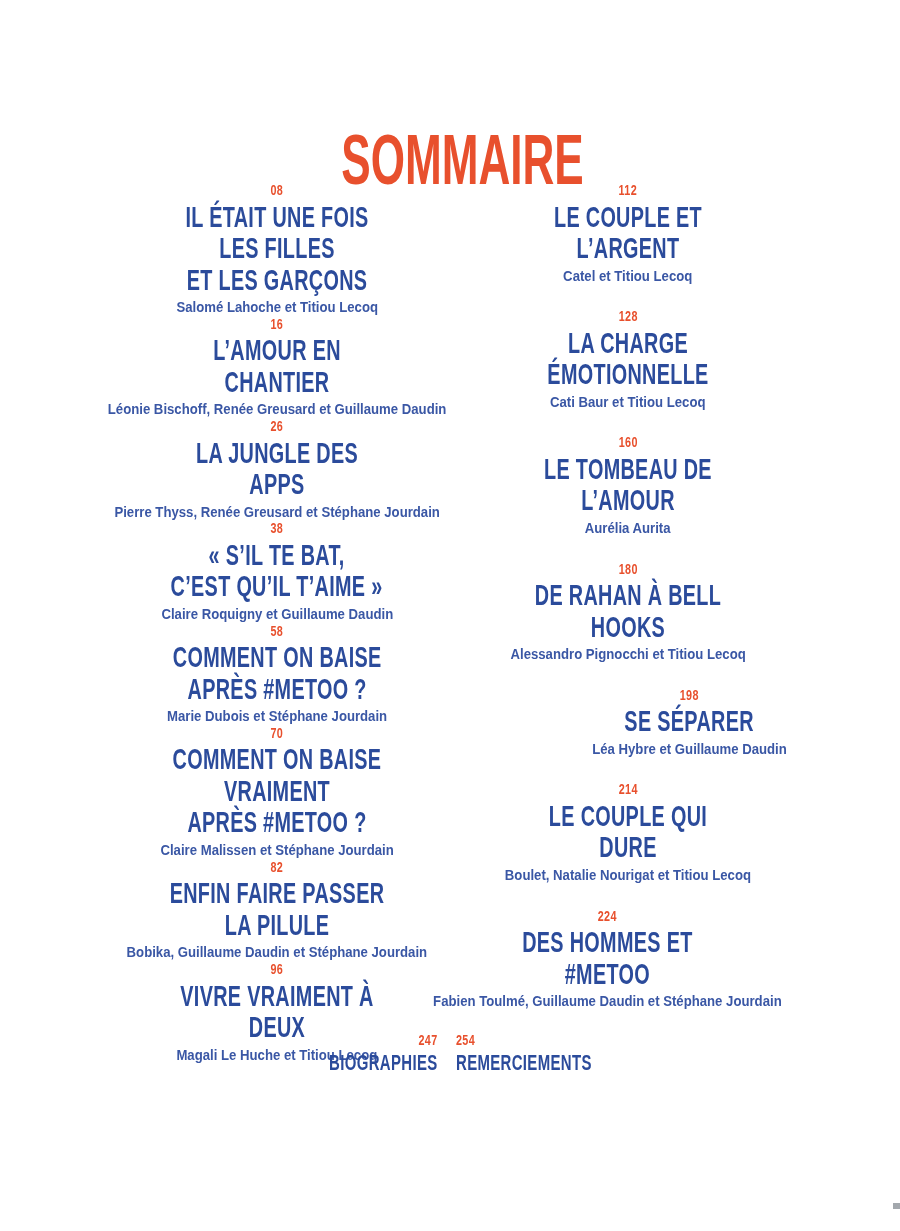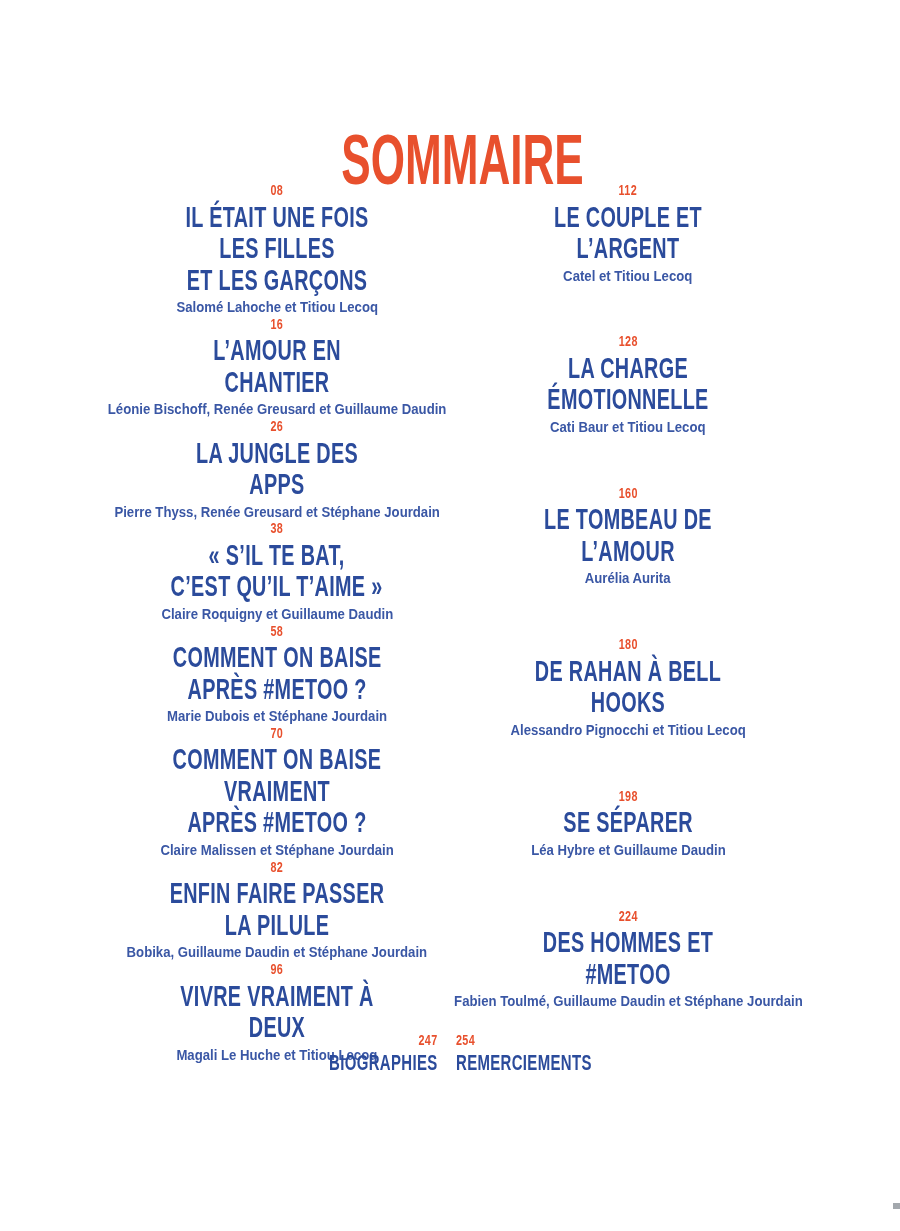--- a/index.html
+++ b/index.html
@@ -45,21 +45,21 @@
     top: 182px; left: 112px;
     display: flex;
   }
   .col {
     width: 330px;
     height: 828px;
     display: flex;
     flex-direction: column;
     justify-content: space-between;
   }
-  .col-right { margin-left: 21px; }
+  .col-right { margin-left: 21px; align-items: flex-end; }
 
   .entry {
     display: flex;
     flex-direction: column;
     align-items: center;
   }
   .num {
     display: inline-block;
     font-size: 15px;
     font-weight: 700;
@@ -223,20 +223,25 @@
     <span class="entry-title">DE RAHAN À BELL HOOKS</span>
     <span class="entry-authors">Alessandro Pignocchi et Titiou Lecoq</span>
   </div>
 
   <div class="entry">
     <span class="num">198</span>
     <span class="entry-title">SE SÉPARER</span>
     <span class="entry-authors">Léa Hybre et Guillaume Daudin</span>
   </div>
 
+  <div class="entry">
+    <span class="num">214</span>
+    <span class="entry-title">LE COUPLE QUI DURE</span>
+    <span class="entry-authors">Boulet, Natalie Nourigat et Titiou Lecoq</span>
+  </div>
 
   <div class="entry">
     <span class="num">224</span>
     <span class="entry-title">DES HOMMES ET #METOO</span>
     <span class="entry-authors">Fabien Toulmé, Guillaume Daudin et Stéphane Jourdain</span>
   </div>
 
 </div>
   </div>
 

